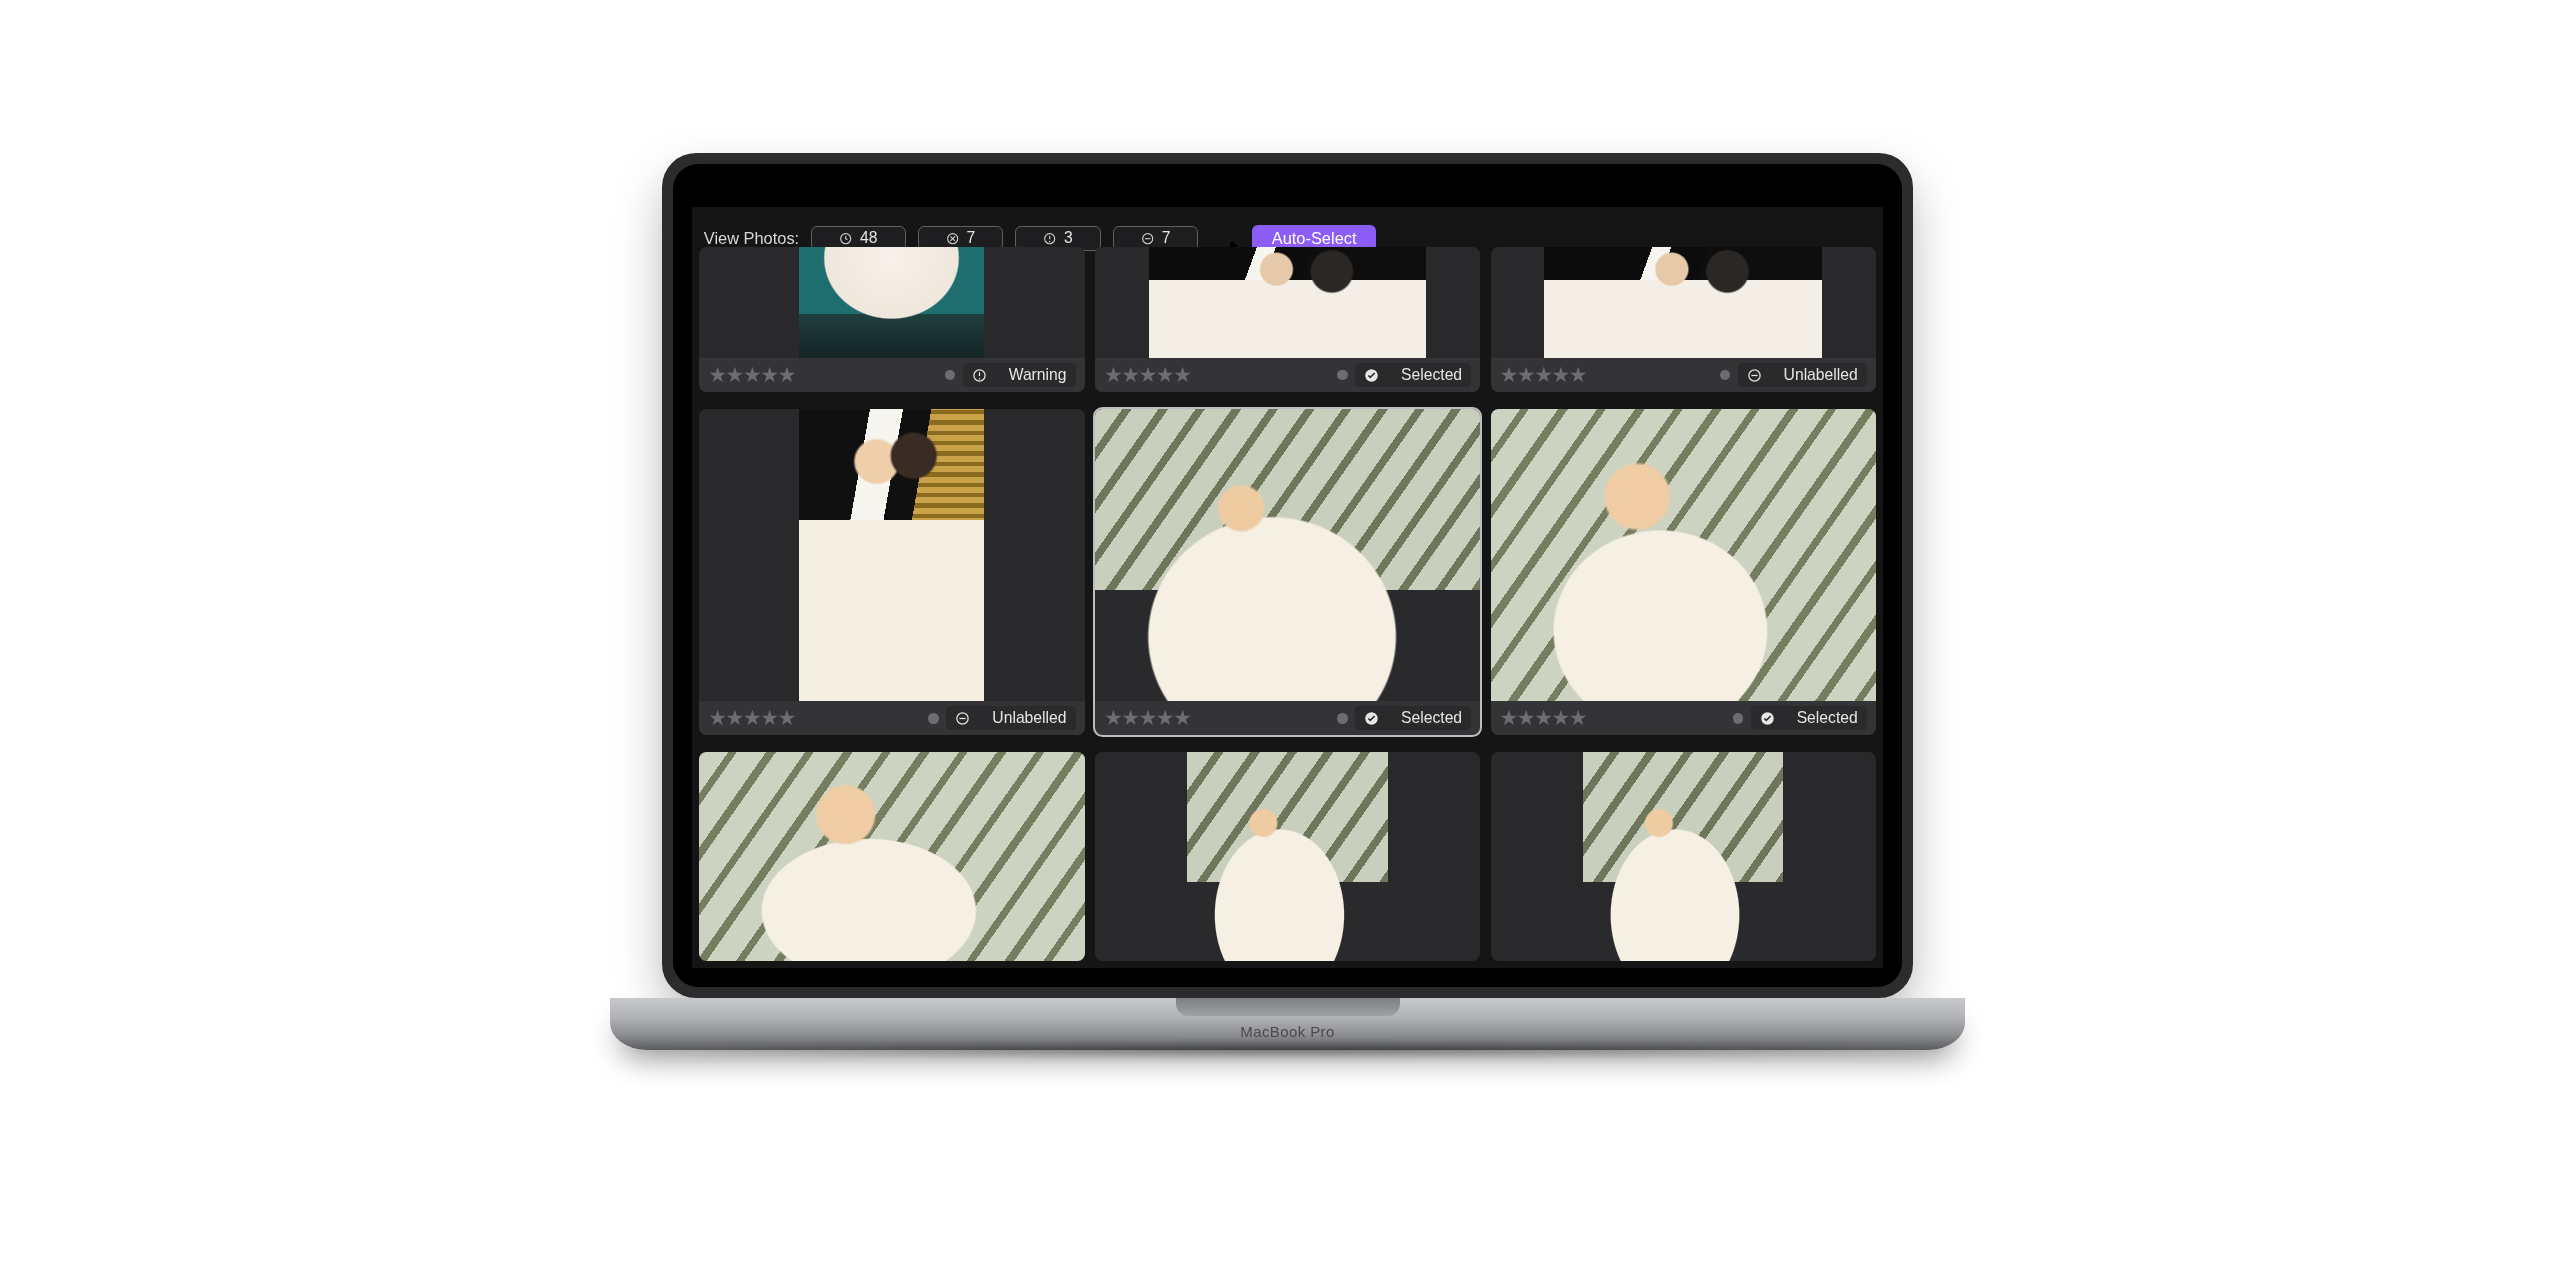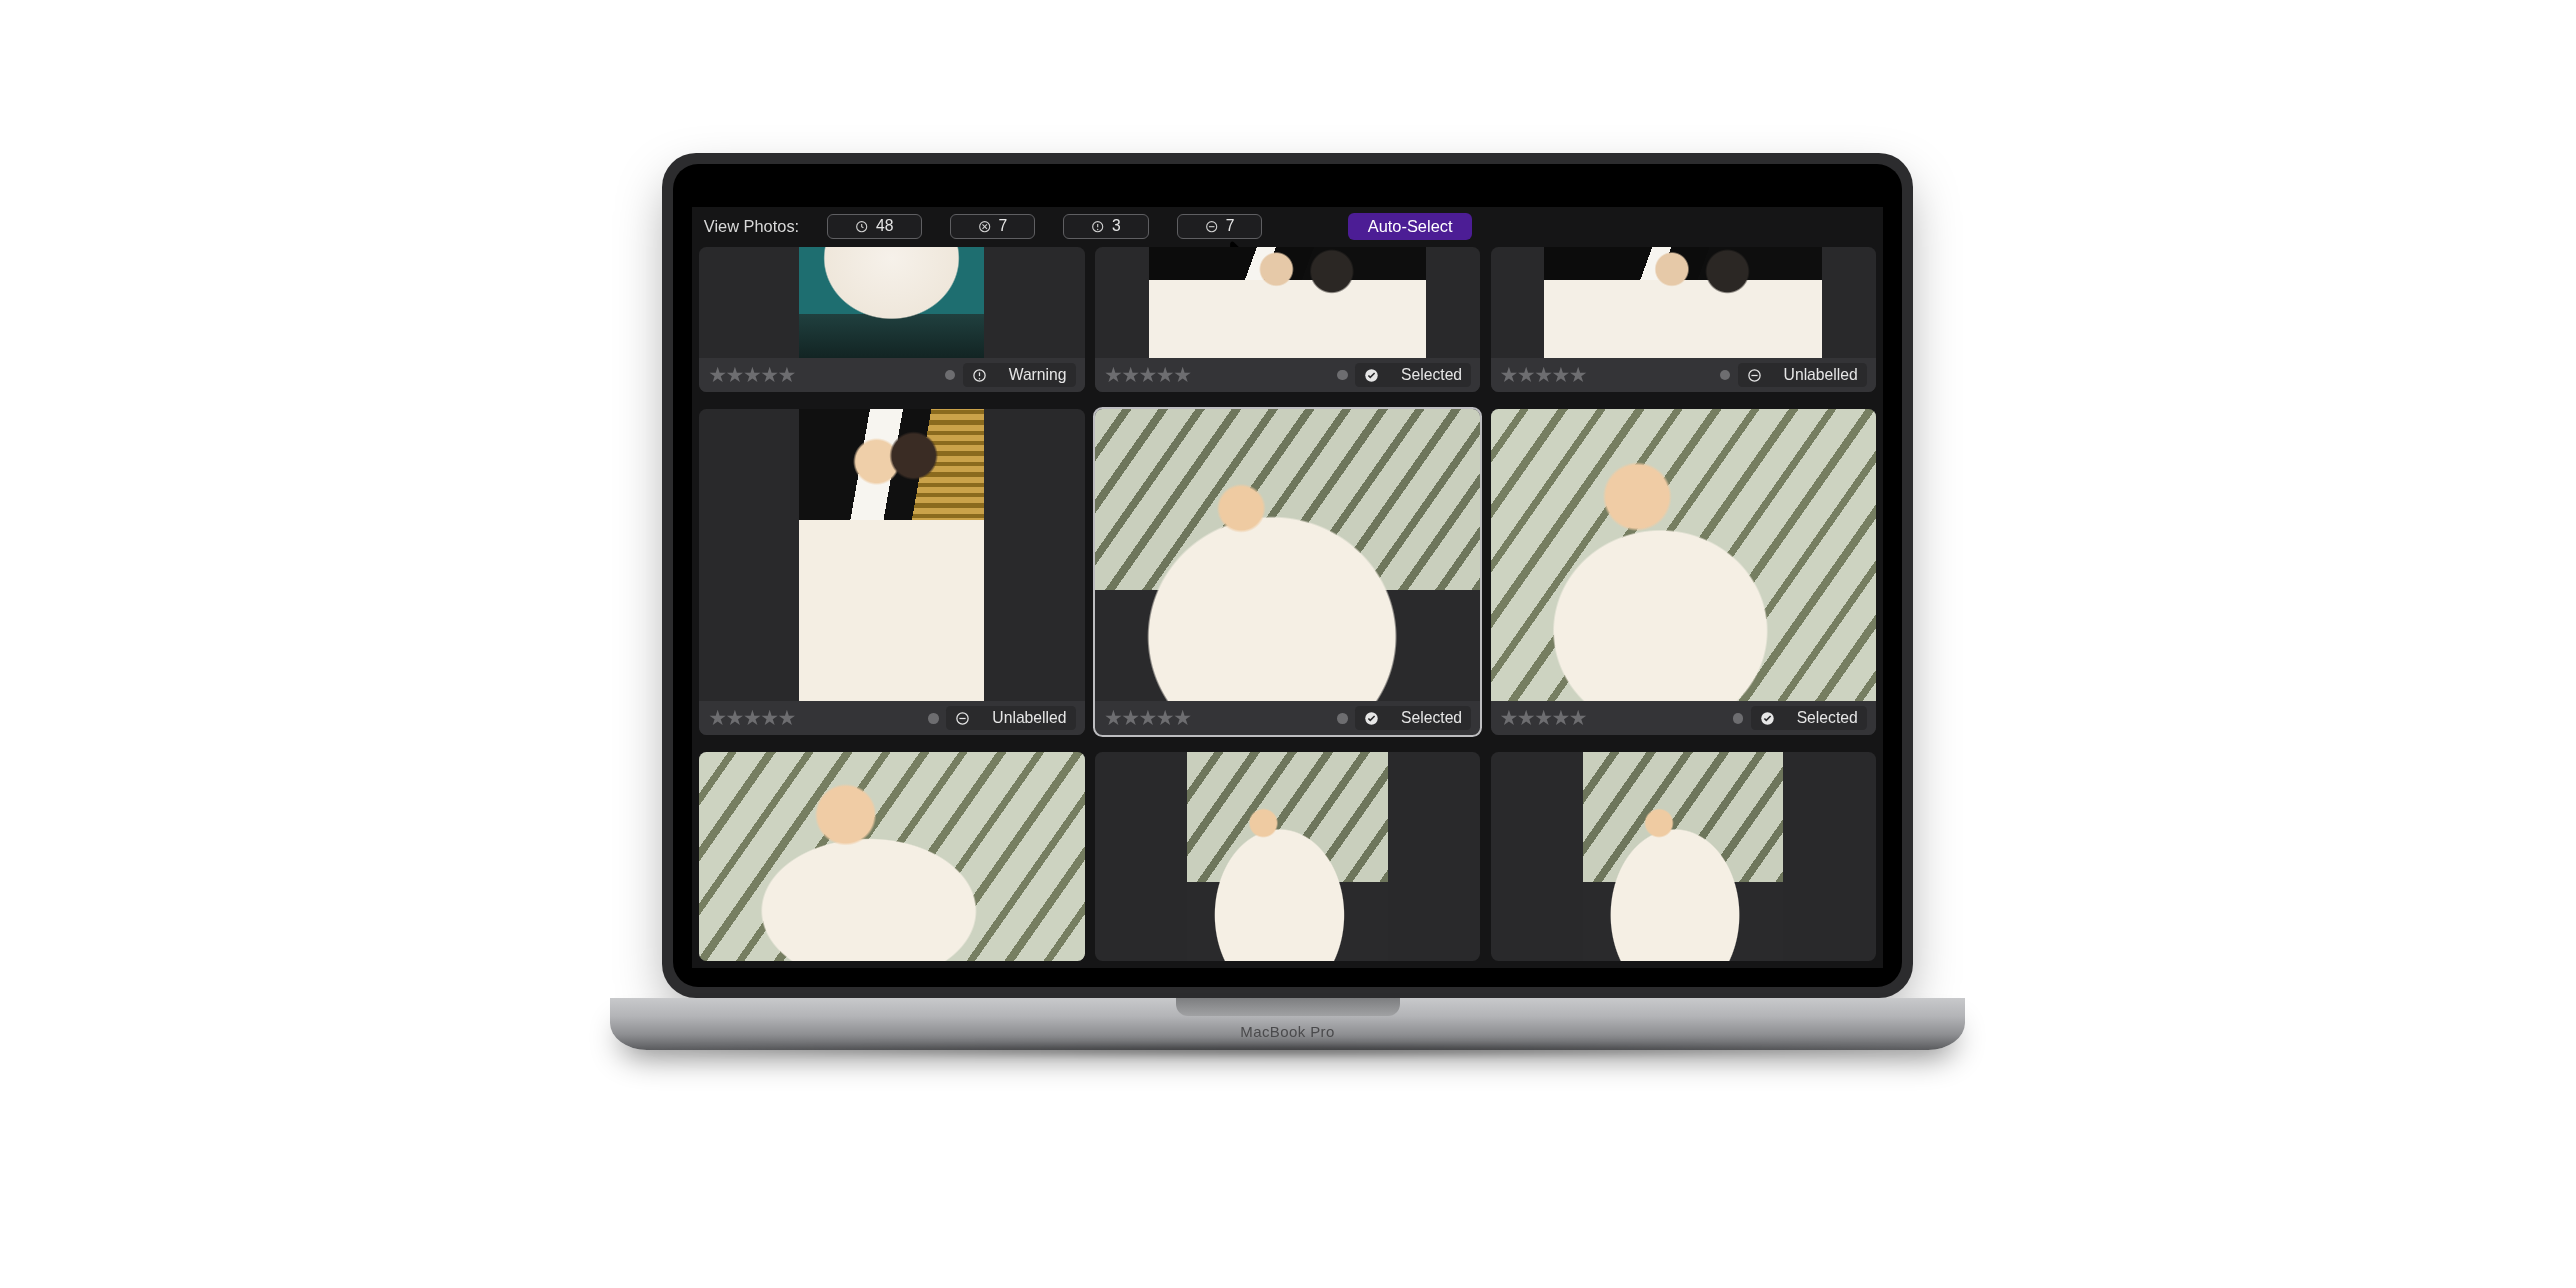--- a/index.html
+++ b/index.html
@@ -64,46 +64,47 @@
     top: 25px;
     font-size: 15px;
     letter-spacing: 0.4px;
     color: #4a4a4c;
   }
 
   
   .toolbar {
     display: flex;
     align-items: center;
-    gap: 28px;
+    gap: 12px;
     padding: 4.5px 12px 6px 12px;
     height: 40px;
     color: #d8d8d8;
     font-size: 16.4px;
+    margin-top: 12px;
   }
   .tb-label { white-space: nowrap; }
   .pill {
     display: inline-flex;
     align-items: center;
     gap: 7.5px;
     height: 25px;
     padding: 0 27px;
     border: 1.5px solid #5f5f62;
     border-radius: 6px;
     background: #1e1e20;
     color:#e6e6e6;
     font-size: 15.7px;
     cursor: pointer;
   }
   .pill svg { width: 13.4px; height: 13.4px; }
   .btn-auto {
     height: 27px;
     padding: 0 19.4px;
     border-radius: 6px;
-    background: #4c1d95;
+    background: #8b5cf6;
     color: #fff;
     font-size: 16.4px;
     border: none;
     cursor: pointer;
   }
   .tooltip {
     position: absolute;
     left: 434px; top: 57px;
     width: 212px;
     background: #000;

